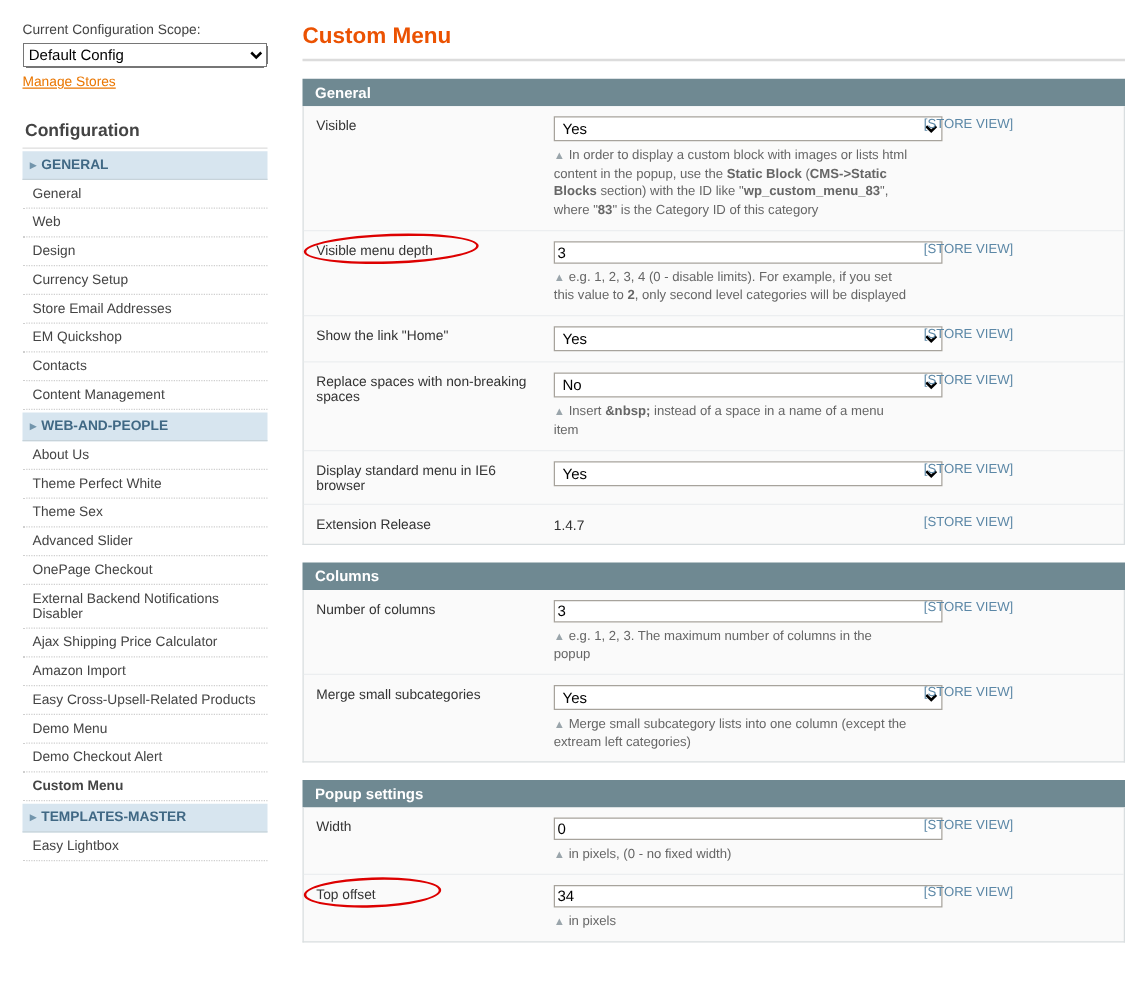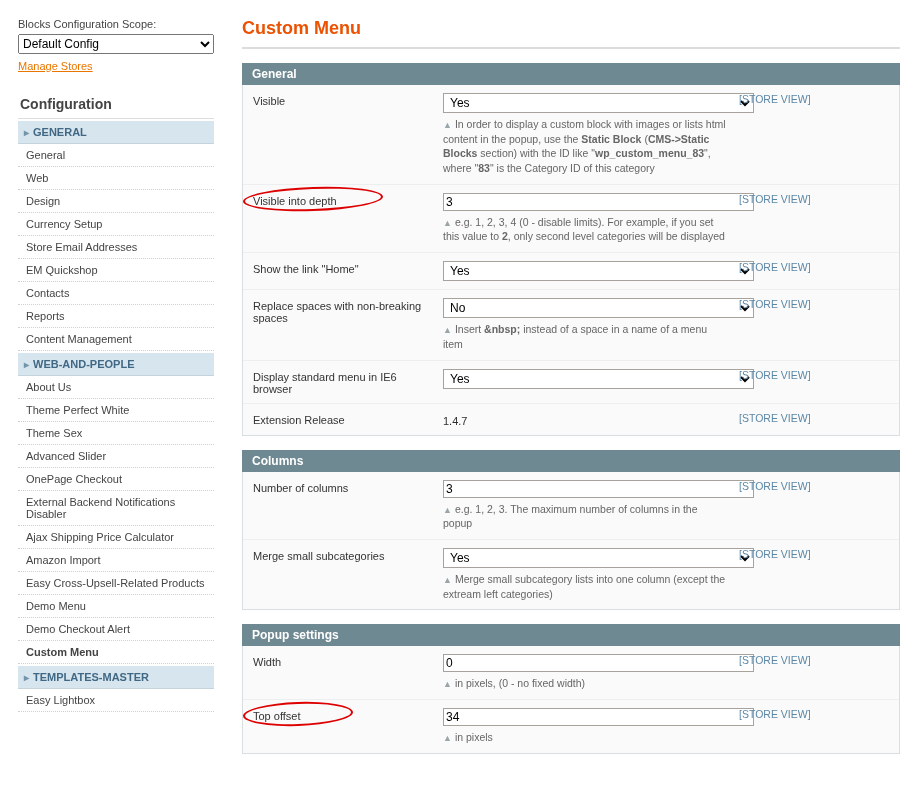--- a/index.html
+++ b/index.html
@@ -34,21 +34,21 @@
   .static-val { font-size: 11px; padding-top: 3px; }
   
   .highlight-ellipse { position: absolute; border: 2px solid #d00; border-radius: 50%; pointer-events: none; left: -10px; top: -6px; width: 140px; height: 24px; transform: rotate(-2deg); }
   b { font-weight: bold; }
 </style>
 </head>
 <body>
 
 <div class="page">
   <div class="sidebar">
-    <div class="scope-label">Blocks Configuration Scope:</div>
+    <div class="scope-label">Current Configuration Scope:</div>
     <div class="scope-row">
       <select>
         <option>Default Config</option>
       </select>
     </div>
     <a href="#" class="manage-link">Manage Stores</a>
 
     <div class="conf-title">Configuration</div>
 
     <div id="nav">
@@ -56,21 +56,20 @@
           <span class="tri">▸</span>
           <span>GENERAL</span>
         </div>
         <div class="nav-item">General</div>
         <div class="nav-item">Web</div>
         <div class="nav-item">Design</div>
         <div class="nav-item">Currency Setup</div>
         <div class="nav-item">Store Email Addresses</div>
         <div class="nav-item">EM Quickshop</div>
         <div class="nav-item">Contacts</div>
-        <div class="nav-item">Reports</div>
         <div class="nav-item">Content Management</div>
         <div class="nav-group-header">
           <span class="tri">▸</span>
           <span>WEB-AND-PEOPLE</span>
         </div>
         <div class="nav-item">About Us</div>
         <div class="nav-item">Theme Perfect White</div>
         <div class="nav-item">Theme Sex</div>
         <div class="nav-item">Advanced Slider</div>
         <div class="nav-item">OnePage Checkout</div>
@@ -101,21 +100,21 @@
           <div class="field-label">Visible</div>
           <div class="field-value">
             <select><option>Yes</option></select>
             <div class="hint"><span class="tri">▲</span><span>In order to display a custom block with images or lists html content in the popup, use the </span><b>Static Block</b><span> (</span><b>CMS-&gt;Static Blocks</b><span> section) with the ID like "</span><b>wp_custom_menu_83</b><span>", where "</span><b>83</b><span>" is the Category ID of this category</span></div>
           </div>
           <div class="field-scope">[STORE VIEW]</div>
         </div>
 
         <div class="field-row">
           <div class="field-label">
-            <span>Visible into depth</span>
+            <span>Visible menu depth</span>
             <span class="highlight-ellipse"></span>
           </div>
           <div class="field-value">
             <input type="text" value="3" style="">
             <div class="hint"><span class="tri">▲</span><span>e.g. 1, 2, 3, 4 (0 - disable limits). For example, if you set this value to </span><b>2</b><span>, only second level categories will be displayed</span></div>
           </div>
           <div class="field-scope">[STORE VIEW]</div>
         </div>
 
         <div class="field-row">

